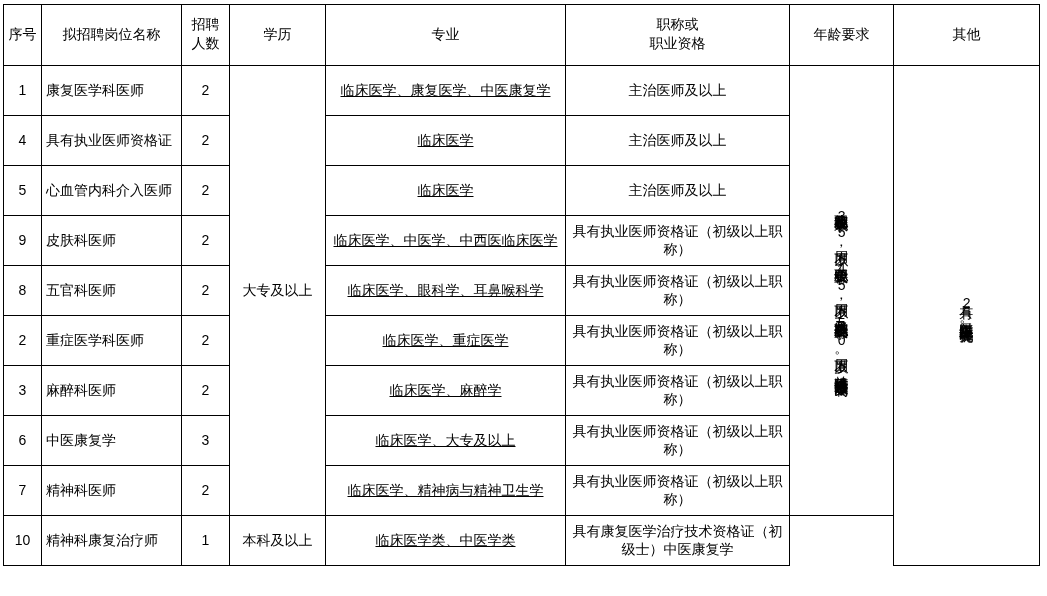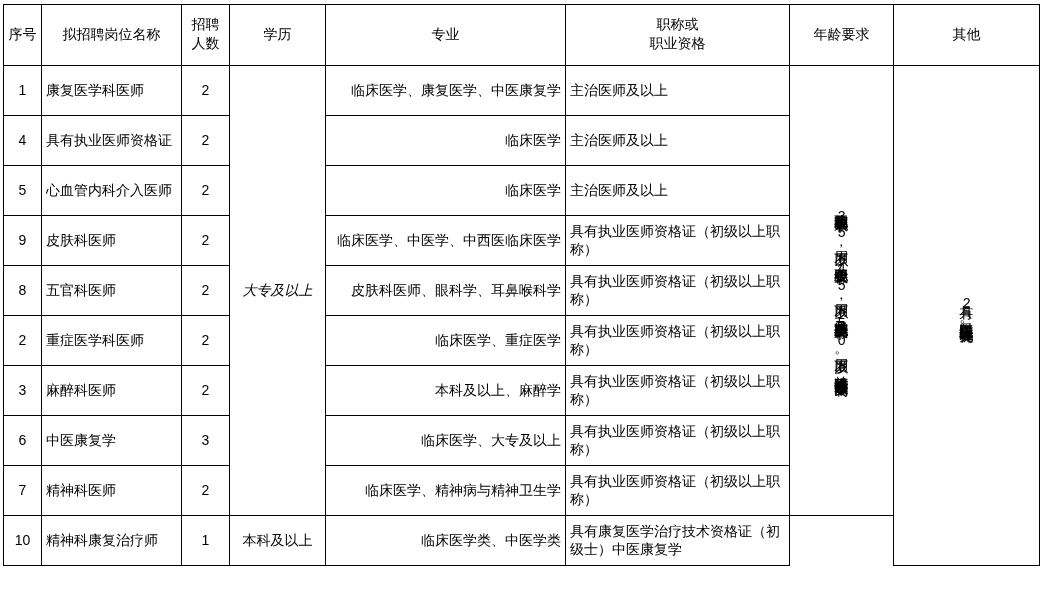--- a/index.html
+++ b/index.html
@@ -52,22 +52,22 @@
   .c-edu   { width: 96px;  }
   .c-major { width: 240px; }
   .c-title { width: 224px; }
   .c-age   { width: 104px; }
   .c-other { width: 146px; }
 
   td.seq   { text-align: center; }
   td.post  { text-align: left; }
   td.num   { text-align: center; }
   td.edu   { text-align: center; font-family: Liberation Serif, serif; }
-  td.major { text-align: right; }
-  td.title { text-align: left; }
+  td.major { text-align: center; text-decoration: underline; }
+  td.title { text-align: center; }
 
   tr.body-row td { height: 45px; }
 
   
   .vcell {
     text-align: center;
     vertical-align: middle;
     padding: 2px 2px;
   }
   .vert-text {
@@ -82,21 +82,20 @@
   .vert-text.age {
     max-height: 430px;
     text-align: left;
   }
   .vert-text.other {
     max-height: 540px;
   }
   .edu-merged {
     text-align: center;
     vertical-align: middle;
-    font-style: italic;
   }
 </style>
 </head>
 <body>
 
 <div class="sheet">
   <table class="recruit">
     <colgroup>
       <col class="c-seq">
         <col class="c-post">
@@ -161,37 +160,37 @@
         <td class="post">皮肤科医师</td>
         <td class="num">2</td>
         <td class="major">临床医学、中医学、中西医临床医学</td>
         <td class="title">具有执业医师资格证（初级以上职称）</td>
       </tr>
 
       <tr class="body-row">
         <td class="seq">8</td>
         <td class="post">五官科医师</td>
         <td class="num">2</td>
-        <td class="major">皮肤科医师、眼科学、耳鼻喉科学</td>
+        <td class="major">临床医学、眼科学、耳鼻喉科学</td>
         <td class="title">具有执业医师资格证（初级以上职称）</td>
       </tr>
 
       <tr class="body-row">
         <td class="seq">2</td>
         <td class="post">重症医学科医师</td>
         <td class="num">2</td>
         <td class="major">临床医学、重症医学</td>
         <td class="title">具有执业医师资格证（初级以上职称）</td>
       </tr>
 
       <tr class="body-row">
         <td class="seq">3</td>
         <td class="post">麻醉科医师</td>
         <td class="num">2</td>
-        <td class="major">本科及以上、麻醉学</td>
+        <td class="major">临床医学、麻醉学</td>
         <td class="title">具有执业医师资格证（初级以上职称）</td>
       </tr>
 
       <tr class="body-row">
         <td class="seq">6</td>
         <td class="post">中医康复学</td>
         <td class="num">3</td>
         <td class="major">临床医学、大专及以上</td>
         <td class="title">具有执业医师资格证（初级以上职称）</td>
       </tr>

